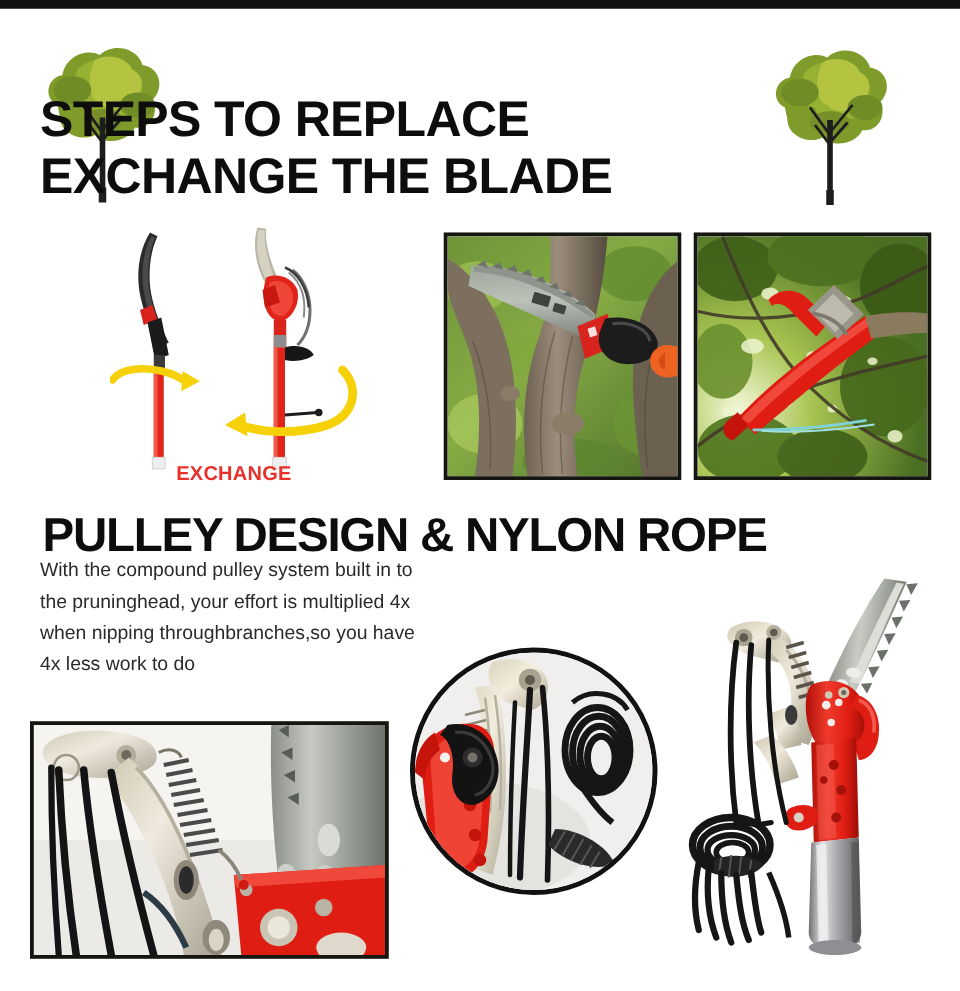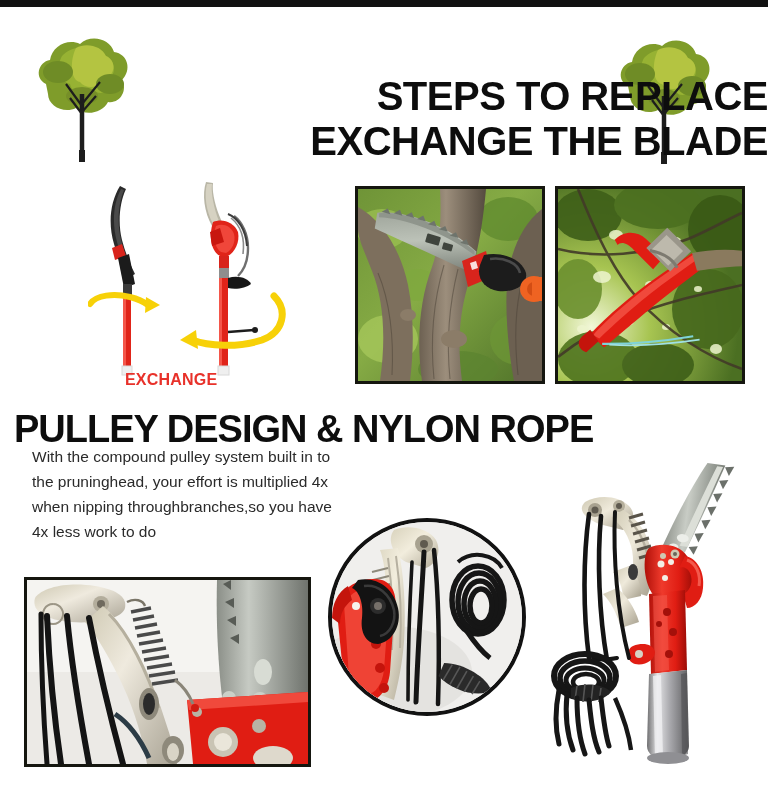--- a/index.html
+++ b/index.html
@@ -28,36 +28,36 @@
 
   
   .tree { position: absolute; }
   .tree svg { display: block; }
 
   
   .title-block {
     position: absolute;
     left: 0; top: 74px;
     width: 768px;
-    text-align: right;
+    text-align: left;
     padding-left: 32px;
   }
   .title-line {
     font-family: "Liberation Sans", sans-serif;
     font-weight: bold;
     font-size: 40px;
     line-height: 45px;
     letter-spacing: -0.5px;
     color: #0d0d0d;
     white-space: nowrap;
   }
 
   .subheading {
     position: absolute;
-    left: 14px; top: 407px;
+    left: 34px; top: 407px;
     font-family: "Liberation Sans", sans-serif;
     font-weight: bold;
     font-size: 38px;
     line-height: 44px;
     letter-spacing: -1px;
     color: #0d0d0d;
     white-space: nowrap;
   }
 
   .body-copy {
@@ -65,21 +65,21 @@
     left: 32px; top: 444px;
     width: 300px;
     font-family: "Liberation Sans", sans-serif;
     font-size: 15.5px;
     line-height: 25px;
     color: #2a2a2a;
   }
 
   .exchange-label {
     position: absolute;
-    left: 125px; top: 371px;
+    left: 141px; top: 371px;
     font-family: "Liberation Sans", sans-serif;
     font-weight: bold;
     font-size: 16px;
     letter-spacing: 0.2px;
     color: #e8312a;
     white-space: nowrap;
   }
 
   
   .photo {

